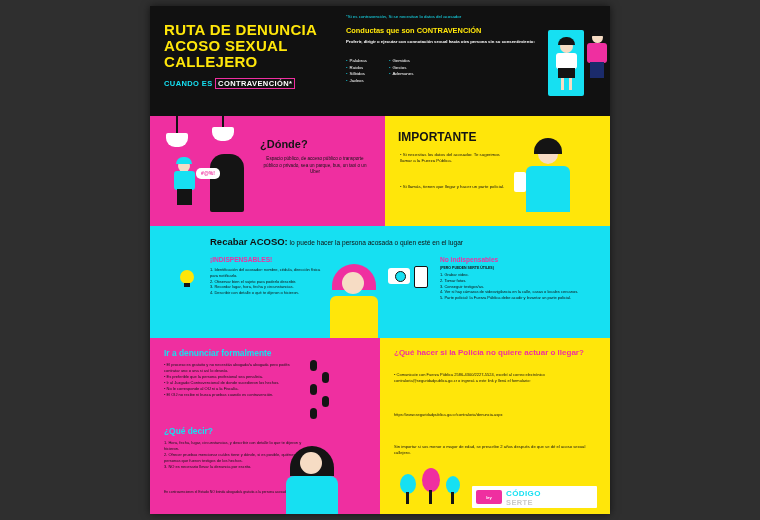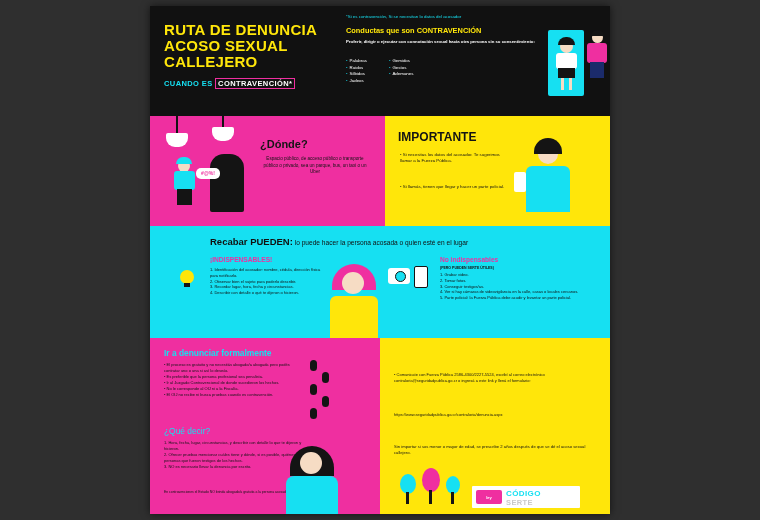--- a/index.html
+++ b/index.html
@@ -55,31 +55,31 @@
   #r3-right-h{position:absolute;left:290px;top:30px;color:#ef2fa0;font-size:6.6px;font-weight:bold;}
   #r3-right-sub{position:absolute;left:290px;top:40px;color:#111;font-size:3.5px;font-weight:bold;}
   #r3-right{position:absolute;left:290px;top:46px;width:150px;color:#111;font-size:4px;line-height:1.45;}
 
   
   #row4{top:332px;height:176px;}
   #r4-left{position:absolute;left:0;top:0;width:230px;height:176px;background:#ef2fa0;}
   #r4-right{position:absolute;left:230px;top:0;width:230px;height:176px;background:#ffe60a;}
   #ir-title{position:absolute;left:14px;top:10px;color:#16e0f2;font-size:8.4px;font-weight:bold;}
   #ir-body{position:absolute;left:14px;top:24px;width:140px;color:#141414;font-size:4px;line-height:1.5;}
-  #que-title{position:absolute;left:14px;top:88px;color:#16e0f2;font-size:8.4px;font-weight:normal;}
+  #que-title{position:absolute;left:14px;top:88px;color:#16e0f2;font-size:8.4px;font-weight:bold;}
   #que-body{position:absolute;left:14px;top:102px;width:145px;color:#141414;font-size:4px;line-height:1.5;}
   #que-foot{position:absolute;left:14px;top:152px;width:150px;color:#141414;font-size:3.4px;line-height:1.35;}
   #pol-title{position:absolute;left:244px;top:10px;width:200px;color:#ef2fa0;font-size:8px;font-weight:bold;line-height:1.15;}
   #pol-body{position:absolute;left:244px;top:34px;width:198px;color:#141414;font-size:4px;line-height:1.5;}
   #pol-link{position:absolute;left:244px;top:74px;width:200px;color:#141414;font-size:4px;}
   #pres-title{position:absolute;left:244px;top:92px;width:205px;color:#ef2fa0;font-size:8px;font-weight:bold;}
   #pres-body{position:absolute;left:244px;top:106px;width:200px;color:#141414;font-size:4.2px;line-height:1.5;}
 
   
-  #logo{position:absolute;left:322px;top:148px;width:108px;height:22px;background:#fff;border-radius:1px;}
+  #logo{position:absolute;left:322px;top:148px;width:125px;height:22px;background:#fff;border-radius:1px;}
   #logo-mark{position:absolute;left:4px;top:4px;width:26px;height:14px;background:#ef2fa0;border-radius:2px;color:#fff;font-size:4px;display:flex;align-items:center;justify-content:center;font-weight:bold;}
   #logo-t1{position:absolute;left:34px;top:3px;color:#16e0f2;font-size:8px;font-weight:bold;letter-spacing:.4px;}
   #logo-t2{position:absolute;left:34px;top:12px;color:#c9c9c9;font-size:7.5px;font-weight:bold;letter-spacing:.4px;}
 
   
   .circ{border-radius:50%;}
 </style>
 </head>
 <body>
 
@@ -154,21 +154,21 @@
       <div id="imp-b2" class="bl">Si llamás, tienen que llegar y hacer un parte policial.</div>
 
       <div class="fig circ" style="left:388px;top:28px;width:20px;height:20px;background:#f6dcc4;"></div>
       <div class="fig" style="left:384px;top:22px;width:28px;height:16px;background:#141414;border-radius:14px 14px 0 0;"></div>
       <div class="fig" style="left:376px;top:50px;width:44px;height:46px;background:#16e0f2;border-radius:6px 6px 0 0;"></div>
       <div class="fig" style="left:364px;top:56px;width:12px;height:20px;background:#fff;border-radius:2px;"></div>
     </div>
 
     <div class="band" id="row3">
       <div id="r3-title">
-        <span>Recabar PUEDEN:</span><span class="tail"> lo puede hacer la persona acosada o quien esté en el lugar</span>
+        <span>Recabar ACOSO:</span><span class="tail"> lo puede hacer la persona acosada o quien esté en el lugar</span>
       </div>
 
       <div id="r3-left-h">¡INDISPENSABLES!</div>
       <div id="r3-left">
         <div>1. Identificación del acosador: nombre, cédula, dirección física para notificarlo.</div>
         <div>2. Observar bien el sujeto para poderlo describir.</div>
         <div>3. Recordar lugar, hora, fecha y circunstancias.</div>
         <div>4. Describir con detalle o qué te dijeron o hicieron.</div>
       </div>
 
@@ -208,20 +208,21 @@
       </div>
 
       <div id="que-title">¿Qué decir?</div>
       <div id="que-body">
         <div>1. Hora, fecha, lugar, circunstancias, y describir con detalle lo que te dijeron y hicieron.</div>
         <div>2. Ofrecer pruebas mencionar cuáles tiene y dónde, si es posible, quiénes son personas que fueron testigos de los hechos.</div>
         <div>3. NO es necesario llevar la denuncia por escrito.</div>
       </div>
       <div id="que-foot">En contravenciones el Estado NO brinda abogado/a gratuita a la persona acosada.</div>
 
+      <div id="pol-title">¿Qué hacer si la Policía no quiere actuar o llegar?</div>
       <div id="pol-body">• Comunicate con Fuerza Pública 2586-4300/2227-5524, escribí al correo electrónico contraloria@seguridadpublica.go.cr o ingresá a este link y llená el formulario:</div>
       <div id="pol-link">https://www.seguridadpublica.go.cr/contraloria/denuncia.aspx</div>
 
       <div id="pres-body">Sin importar si sos menor o mayor de edad, se prescribe 2 años después de que se dé el acoso sexual callejero.</div>
 
       <div class="fig" style="left:160px;top:22px;width:7px;height:11px;background:#141414;border-radius:4px;"></div>
       <div class="fig" style="left:172px;top:34px;width:7px;height:11px;background:#141414;border-radius:4px;"></div>
       <div class="fig" style="left:160px;top:46px;width:7px;height:11px;background:#141414;border-radius:4px;"></div>
       <div class="fig" style="left:172px;top:58px;width:7px;height:11px;background:#141414;border-radius:4px;"></div>
       <div class="fig" style="left:160px;top:70px;width:7px;height:11px;background:#141414;border-radius:4px;"></div>

